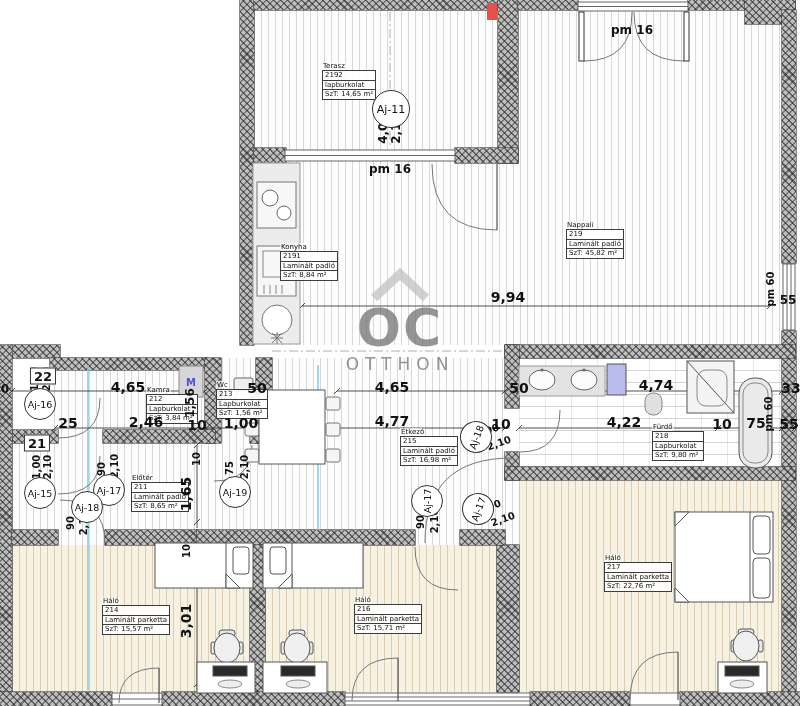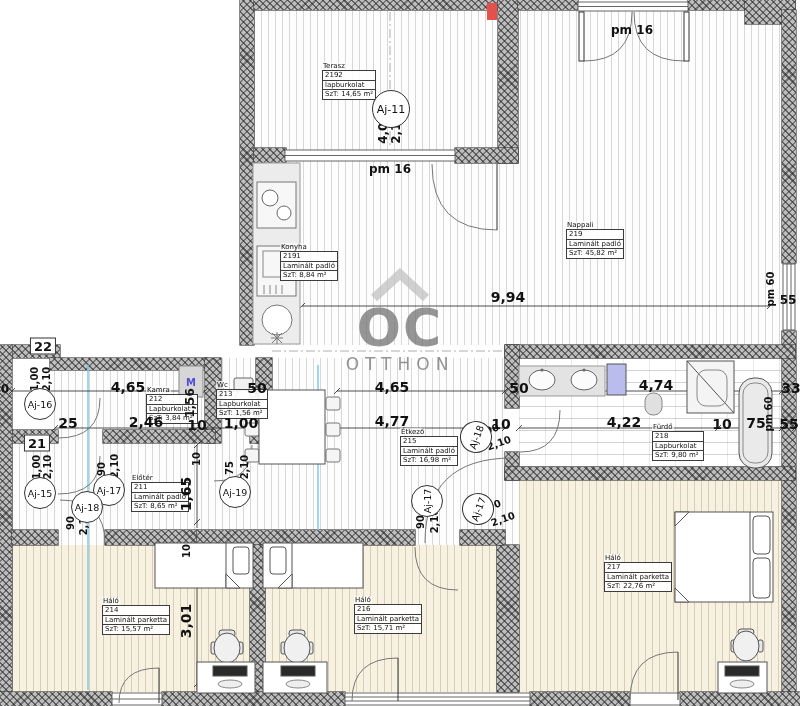--- a/index.html
+++ b/index.html
@@ -388,21 +388,21 @@
   <div class="dim s r20" style="left:492px;top:429px;">90</div>
   <div class="dim s r20" style="left:499px;top:443px;">2,10</div>
   <div class="dim s v" style="left:420px;top:522px;">90</div>
   <div class="dim s v" style="left:434px;top:521px;">2,10</div>
   <div class="dim s r20" style="left:494px;top:505px;">90</div>
   <div class="dim s r20" style="left:503px;top:519px;">2,10</div>
   <div class="dim l v" style="left:186px;top:494px;">1,65</div>
   <div class="dim s v" style="left:196px;top:459px;">10</div>
   <div class="dim s v" style="left:186px;top:551px;">10</div>
   <div class="dim l v" style="left:186px;top:621px;">3,01</div>
-  <div class="nbox" style="left:43px;top:346px;">22</div>
+  <div class="nbox" style="left:43px;top:376px;">22</div>
   <div class="nbox" style="left:37px;top:443px;">21</div>
   <div class="mlab" style="left:191px;top:382px;">M</div>
 
   <div class="ajc big" style="left:391px;top:109px;">Aj-11</div>
   <div class="ajc" style="left:40px;top:404px;">Aj-16</div>
   <div class="ajc" style="left:40px;top:493px;">Aj-15</div>
   <div class="ajc" style="left:109px;top:490px;">Aj-17</div>
   <div class="ajc" style="left:87px;top:507px;">Aj-18</div>
   <div class="ajc" style="left:235px;top:492px;">Aj-19</div>
   <div class="ajc r70" style="left:476px;top:437px;">Aj-18</div>

